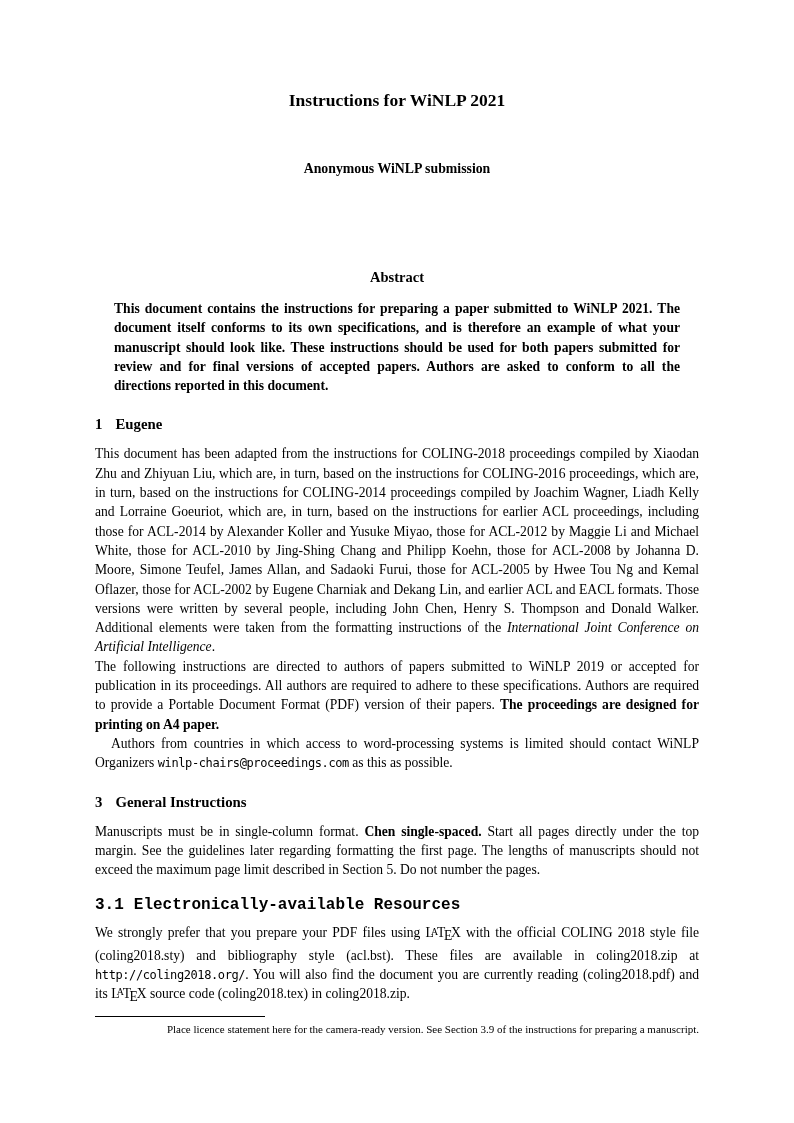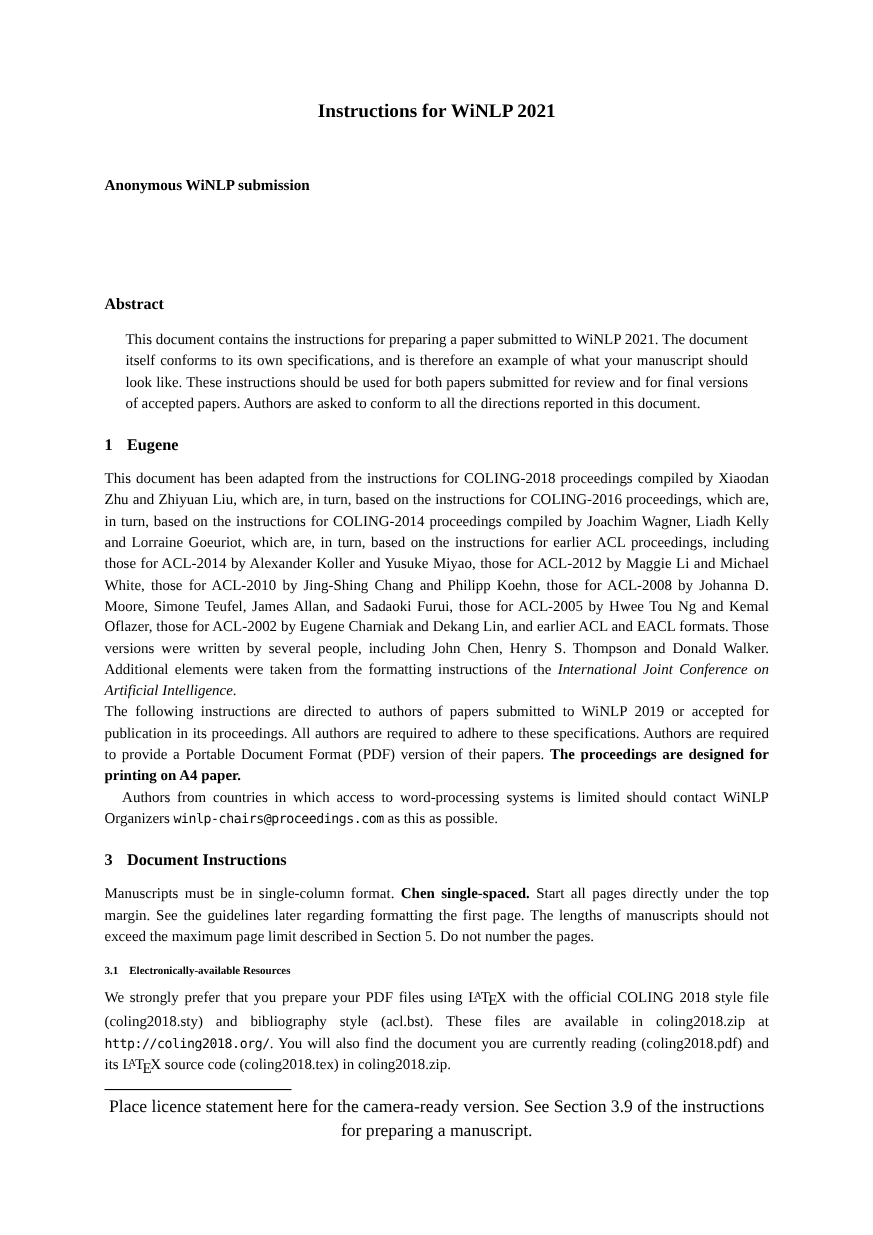--- a/index.html
+++ b/index.html
@@ -15,51 +15,54 @@
     padding: 90px 95px 0 95px;
     overflow: hidden;
   }
   .paper-title {
     text-align: center;
     font-weight: bold;
     font-size: 17.5px;
     margin: 0;
   }
   .author-line {
-    text-align: left;
+    text-align: center;
     font-weight: bold;
     font-size: 13.8px;
     margin-top: 50px;
   }
   .abstract-heading {
+    text-align: center;
     font-weight: bold;
     font-size: 14.5px;
     margin-top: 92px;
   }
   .abstract-body {
     margin: 13px 19px 0 19px;
+    font-weight: bold;
   }
   p.body-par {
     margin: 0;
     text-align: justify;
     font-size: 13.6px;
     line-height: 1.42;
   }
   p.indented { text-indent: 16px; }
   .section-heading {
     font-weight: bold;
     font-size: 14.8px;
     margin-top: 21px;
     margin-bottom: 11px;
   }
   .subsection-heading {
     font-weight: bold;
-    font-size: 10px;
+    font-size: 16px;
     margin-top: 17px;
     margin-bottom: 9px;
+    font-family: Liberation Mono, monospace;
   }
   .sec-num { display: inline-block; margin-right: 13px; }
   .subsec-num { display: inline-block; margin-right: 10px; }
   .run-italic { font-style: italic; }
   .run-bold { font-weight: bold; }
   .mono {
     font-family: "DejaVu Sans Mono", monospace;
     font-size: 12px;
     letter-spacing: -0.4px;
   }
@@ -78,23 +81,23 @@
     margin-right: -0.09em;
   }
   .footnote-block { margin-top: 10px; }
   .footnote-rule {
     width: 170px;
     border: 0;
     border-top: 1px solid #000;
     margin: 0 0 5px 0;
   }
   .footnote-text {
-    font-size: 16px;
+    font-size: 11px;
     line-height: 1.35;
-    text-align: center;
+    text-align: right;
     margin: 0;
   }
 </style>
 </head>
 <body>
 
 <div class="page">
 
   <h1 class="paper-title">Instructions for WiNLP 2021</h1>
 
@@ -117,21 +120,21 @@
 
   <p class="body-par">
     <span>The following instructions are directed to authors of papers submitted to WiNLP 2019 or accepted for publication in its proceedings. All authors are required to adhere to these specifications. Authors are required to provide a Portable Document Format (PDF) version of their papers. </span><span class="run-bold">The proceedings are designed for printing on A4 paper.</span>
   </p>
 
   <p class="body-par indented">
     <span>Authors from countries in which access to word-processing systems is limited should contact WiNLP Organizers </span><span class="mono">winlp-chairs@proceedings.com</span><span> as this as possible.</span>
   </p>
 
   <div class="section-heading">
-    <span class="sec-num">3</span><span>Document Instructions</span>
+    <span class="sec-num">3</span><span>General Instructions</span>
   </div>
 
   <p class="body-par">
     <span>Manuscripts must be in single-column format. </span><span class="run-bold">Chen single-spaced.</span><span> Start all pages directly under the top margin. See the guidelines later regarding formatting the first page. The lengths of manuscripts should not exceed the maximum page limit described in Section 5. Do not number the pages.</span>
   </p>
 
   <div class="subsection-heading">
     <span class="subsec-num">3.1</span><span>Electronically-available Resources</span>
   </div>
 

